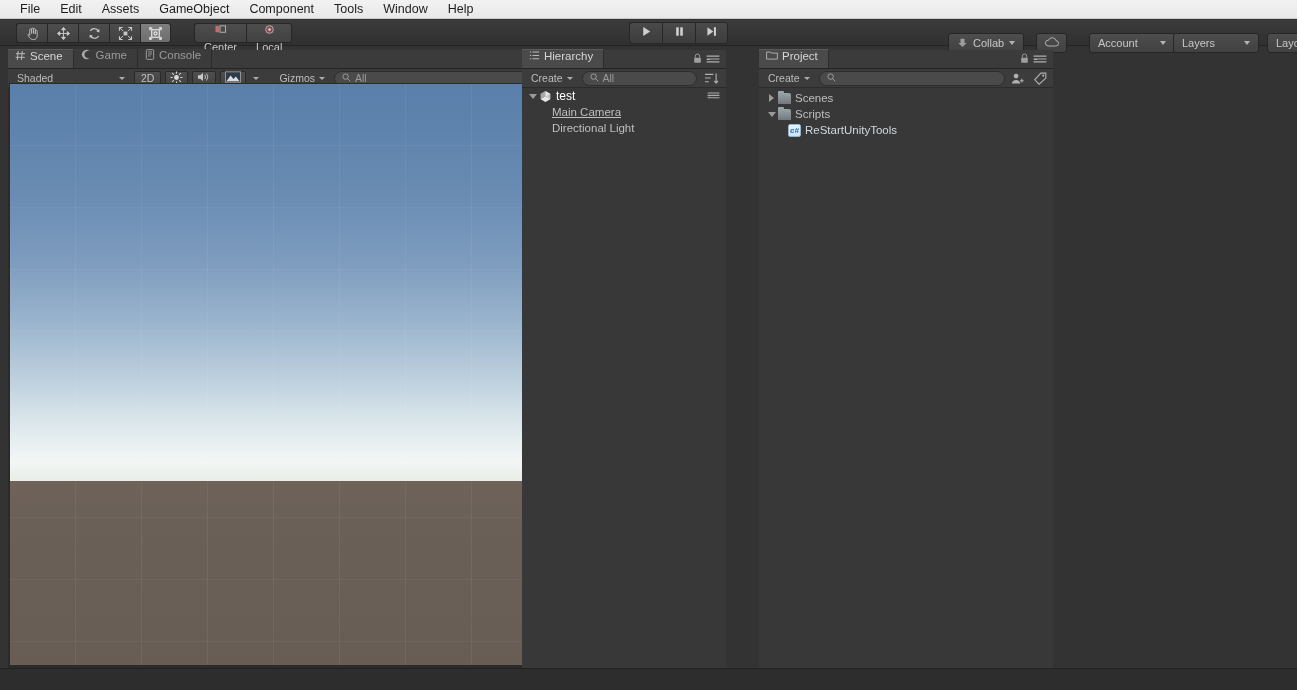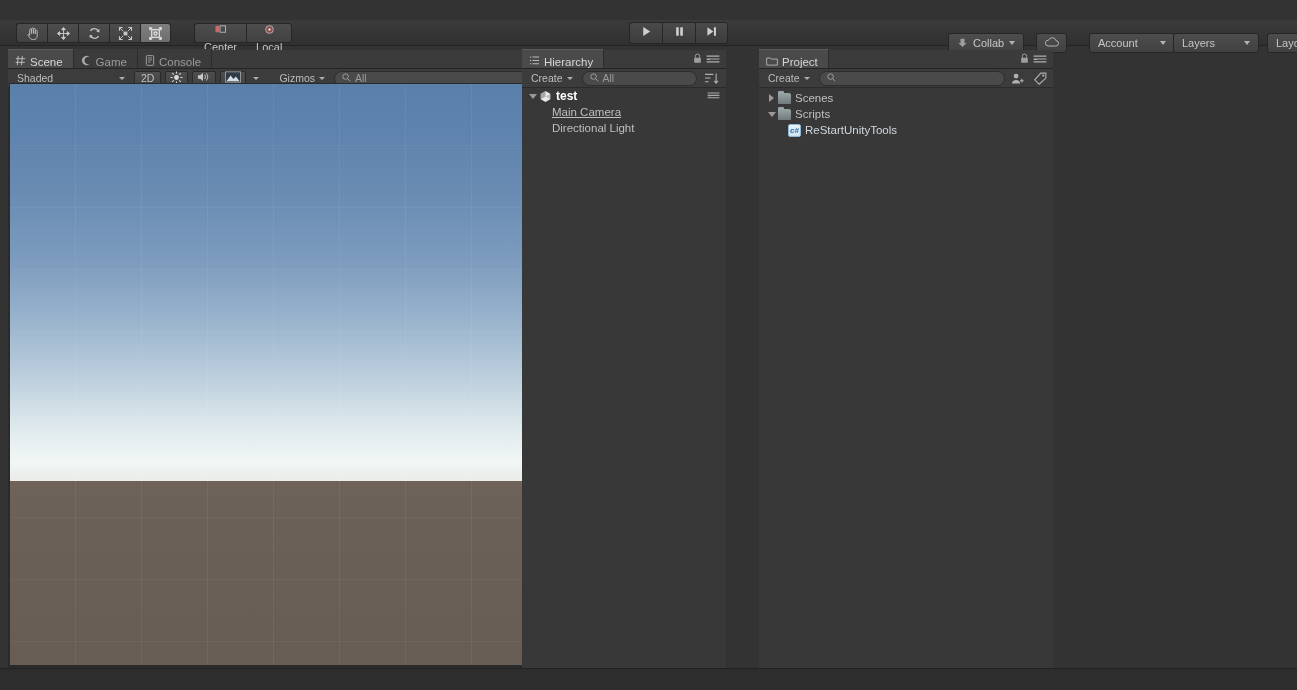--- a/index.html
+++ b/index.html
@@ -75,21 +75,21 @@
   .caret { width:0;height:0;border-left:3.5px solid transparent;border-right:3.5px solid transparent;border-top:4px solid #b4b4b4; }
 
   
   .panel { position:absolute; background:#383838; }
   .tabrow {
     position:absolute; left:0; top:0; height:19px; width:100%;
     background:#3b3b3b; border-bottom:1px solid #242424;
     display:flex; align-items:flex-end;
   }
   .tab {
-    height:19px; padding:0 10px 0 7px; display:flex; align-items:flex-end; gap:4px;
+    height:19px; padding:0 10px 0 7px; display:flex; align-items:flex-start; gap:4px;
     font-size:11.5px; color:#9b9b9b; cursor:default; white-space:nowrap;
     background:#3b3b3b;
     border-right:1px solid #2c2c2c;
   }
   .tab.active { background:#4a4a4a; color:#d6d6d6; border-top:1px solid #5a5a5a; }
   .tab-spacer { flex:1; }
   .tabicons { display:flex; align-items:center; gap:4px; padding-right:6px; }
 
   .subbar {
     position:absolute; left:0; top:19px; height:19px; width:100%;
@@ -135,39 +135,49 @@
       repeating-linear-gradient(to bottom, rgba(255,255,255,0.04) 0 1px, transparent 1px 62px);
     pointer-events:none;
   }
   .sceneborder { position:absolute; inset:0; border:1px solid #2a2a2a; pointer-events:none; }
 
   
   .row { height:16px; display:flex; align-items:center; font-size:11.5px; color:#bfbfbf; cursor:default; white-space:nowrap; }
   .row .tw { width:13px; display:flex; align-items:center; justify-content:center; }
   .tri-d { width:0;height:0;border-left:4px solid transparent;border-right:4px solid transparent;border-top:5px solid #9a9a9a; }
   .tri-r { width:0;height:0;border-top:4px solid transparent;border-bottom:4px solid transparent;border-left:5px solid #9a9a9a; }
-  .row.scene-root { color:#ffffff; font-weight:bold; font-size:12px;justify-content:center; }
+  .row.scene-root { color:#ffffff; font-weight:normal; font-size:12px;justify-content:center; }
   .row .ic { margin-right:4px; display:flex; align-items:center; }
   .folder { width:13px;height:11px;border-radius:1px 2px 1px 1px;
     background:linear-gradient(to bottom,#9aa3a6,#717b7f); display:inline-block; position:relative;}
   .folder:before{content:"";position:absolute;left:0;top:-2px;width:6px;height:3px;border-radius:1px 1px 0 0;background:#9aa3a6;}
   .csicon { width:13px;height:13px;border-radius:2px;
     background:linear-gradient(to bottom,#e8f3fb,#cfe3f2); border:1px solid #8fb7d4;
     display:flex;align-items:center;justify-content:center;
     font-size:8px;color:#2a6ea8;font-weight:bold;font-family:"Liberation Sans",sans-serif;}
   .script-label { color:#cfd9e2; }
 
   
   .statusbar { position:absolute; left:0; bottom:0; width:1297px; height:22px; background:#2d2d2d; border-top:1px solid #222; }
 </style>
 </head>
 <body>
 
 <div id="app">
 
+  <div class="menubar">
+    <div class="mi">File</div>
+    <div class="mi">Edit</div>
+    <div class="mi">Assets</div>
+    <div class="mi">GameObject</div>
+    <div class="mi">Component</div>
+    <div class="mi">Tools</div>
+    <div class="mi">Window</div>
+    <div class="mi">Help</div>
+  </div>
 
   <div class="toolbar">
 
     <div class="tb-group" style="left:16px;">
       <div class="tb-btn">
         <span>
           <svg width="15" height="15" viewBox="0 0 16 16">
             <path d="M5 10V4.2a1 1 0 0 1 2 0V8V3.2a1 1 0 0 1 2 0V8V3.6a1 1 0 0 1 2 0V8.5V5.5a1 1 0 0 1 2 0v5.2c0 2.2-1.6 3.8-3.7 3.8C6.8 14.5 5.6 13.6 4.6 12L3.3 9.8a1 1 0 0 1 1.6-1.1z" fill="none" stroke="#b9b9b9" stroke-width="1"></path>
           </svg>
         </span>

